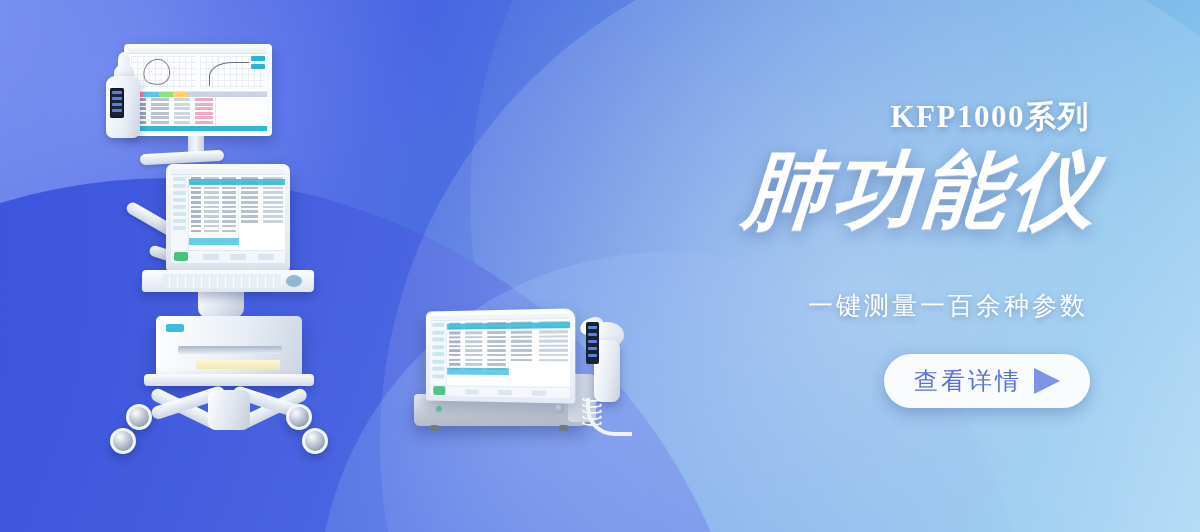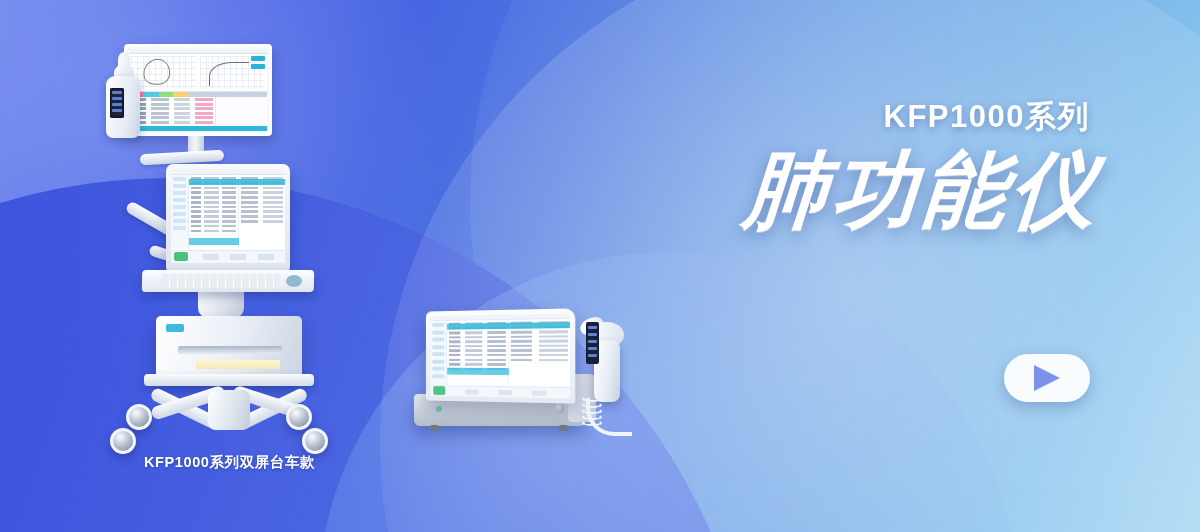--- a/index.html
+++ b/index.html
@@ -217,21 +217,21 @@
   .pr-coil i{position:absolute;left:0;width:20px;height:6px;border-radius:50%;
     border:2.2px solid #f1f5fa;border-top-color:transparent;}
 
   
   .label{position:absolute;color:#ffffff;font-size:14.5px;font-weight:bold;letter-spacing:.6px;
     text-shadow:0 1px 3px rgba(18,30,86,.4);white-space:nowrap;}
   .label-cart{left:144px;top:453px;}
   .label-port{left:424px;top:453px;}
 
   .eyebrow{position:absolute;right:110px;top:96px;color:#fff;font-size:31px;font-weight:bold;
-    letter-spacing:1.5px;text-shadow:0 2px 7px rgba(20,40,110,.32);white-space:nowrap;}
+    letter-spacing:1.5px;text-shadow:0 2px 7px rgba(20,40,110,.32);white-space:nowrap;font-family:Liberation Serif, serif;}
 
   .headline{position:absolute;right:100px;top:148px;color:#fff;
     font-size:84px;font-weight:bold;font-style:italic;letter-spacing:5px;
     line-height:1;white-space:nowrap;
     text-shadow:0 5px 16px rgba(22,44,118,.36), 0 1px 0 rgba(255,255,255,.5);
     transform:skewX(-4deg);}
 
   .subline{position:absolute;right:112px;top:289px;color:#fff;font-size:25px;
     letter-spacing:3px;white-space:nowrap;text-shadow:0 2px 6px rgba(20,40,110,.3);}
 
@@ -463,22 +463,23 @@
       <div class="pr-coil">
         <i style="top:0"></i>
           <i style="top:6px"></i>
           <i style="top:12px"></i>
           <i style="top:18px"></i>
           <i style="top:24px"></i>
       </div>
     </div>
   </div>
 
-  <div class="label label-cart">KFP1000系列双屏台车款</div>
 
   <div class="eyebrow">KFP1000系列</div>
   <div class="headline">肺功能仪</div>
+  <div class="subline">一键测量一百余种参数</div>
 
   <div class="cta">
+    <span class="cta-text">查看详情</span>
     <span class="cta-arrow"></span>
   </div>
 
 </div>
 
 </body></html>

